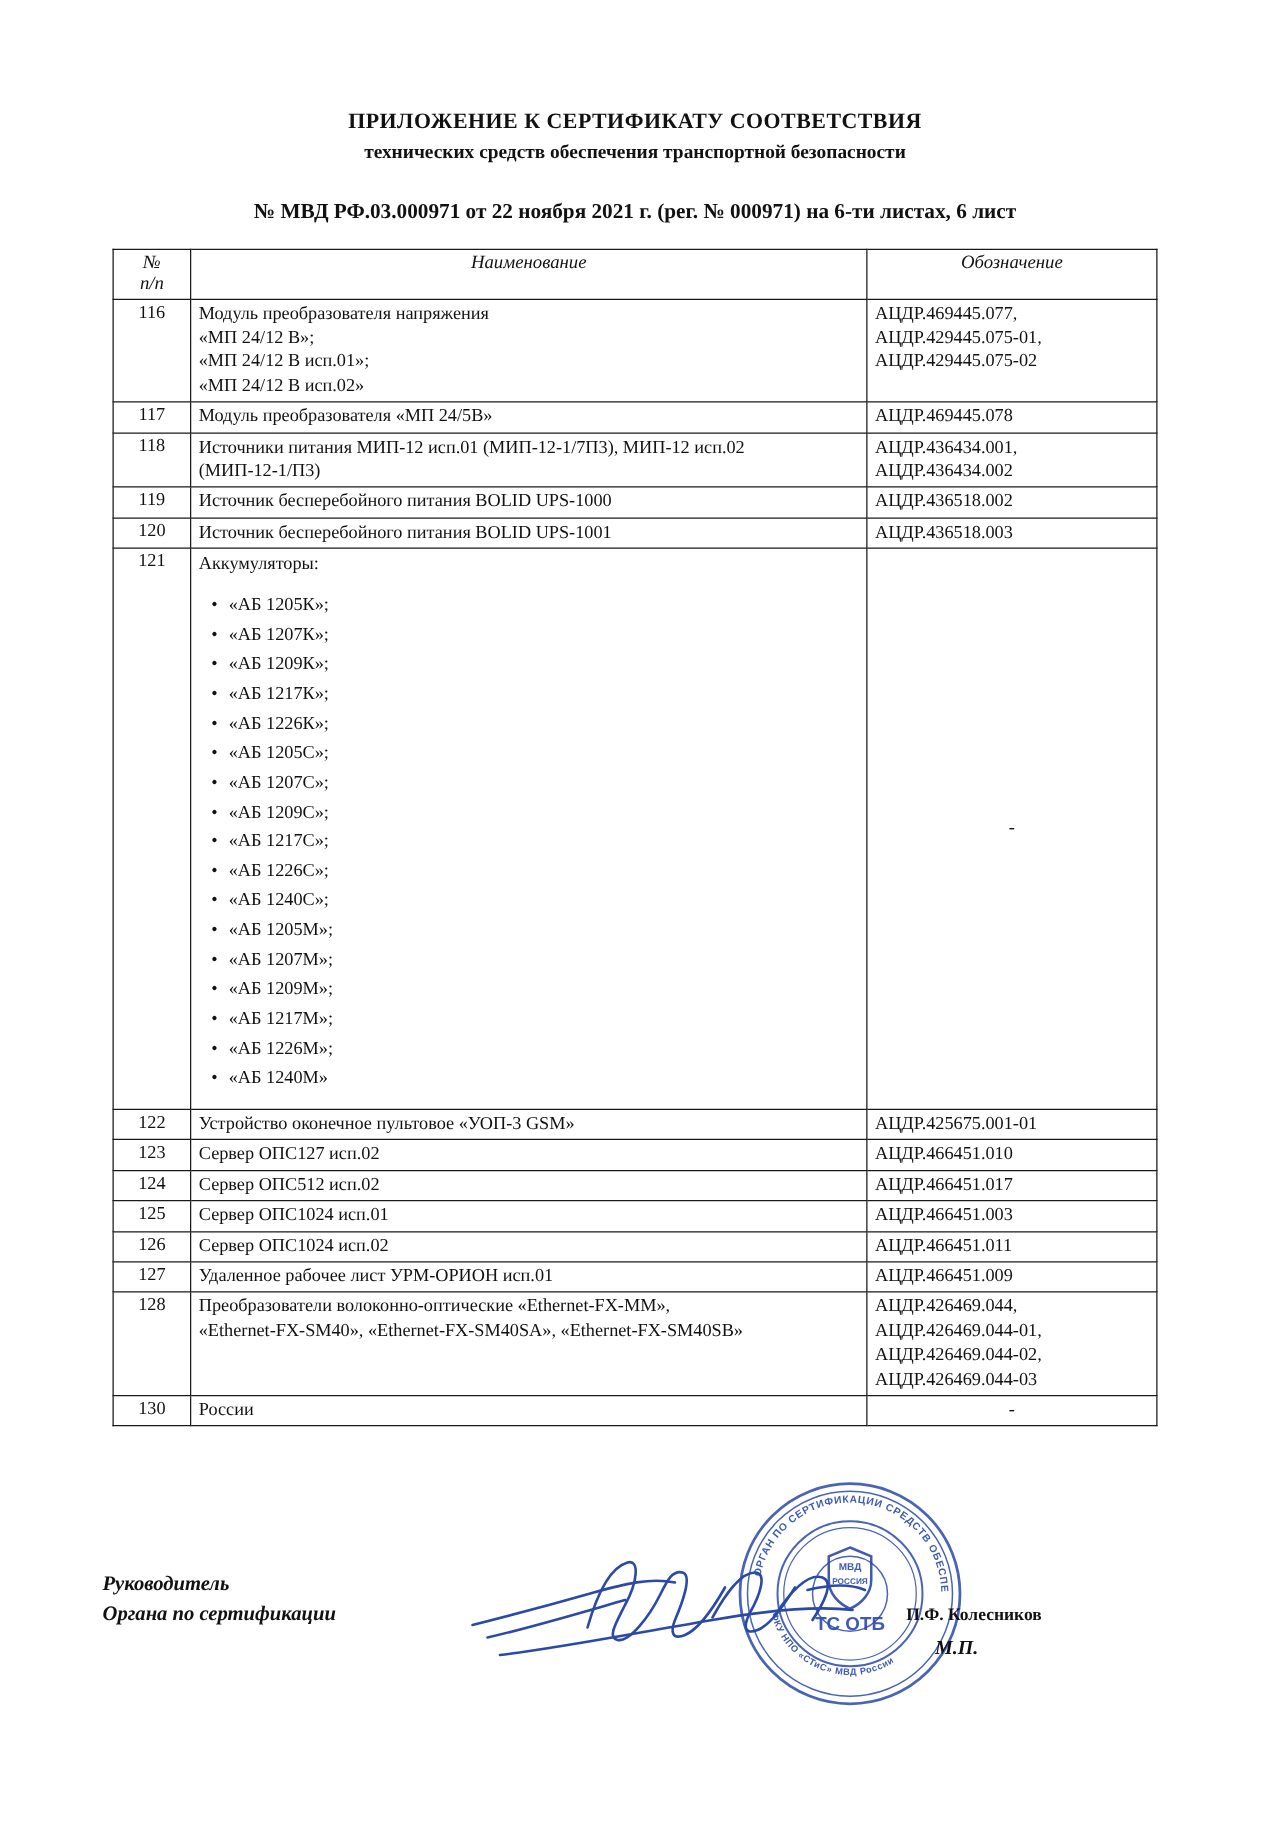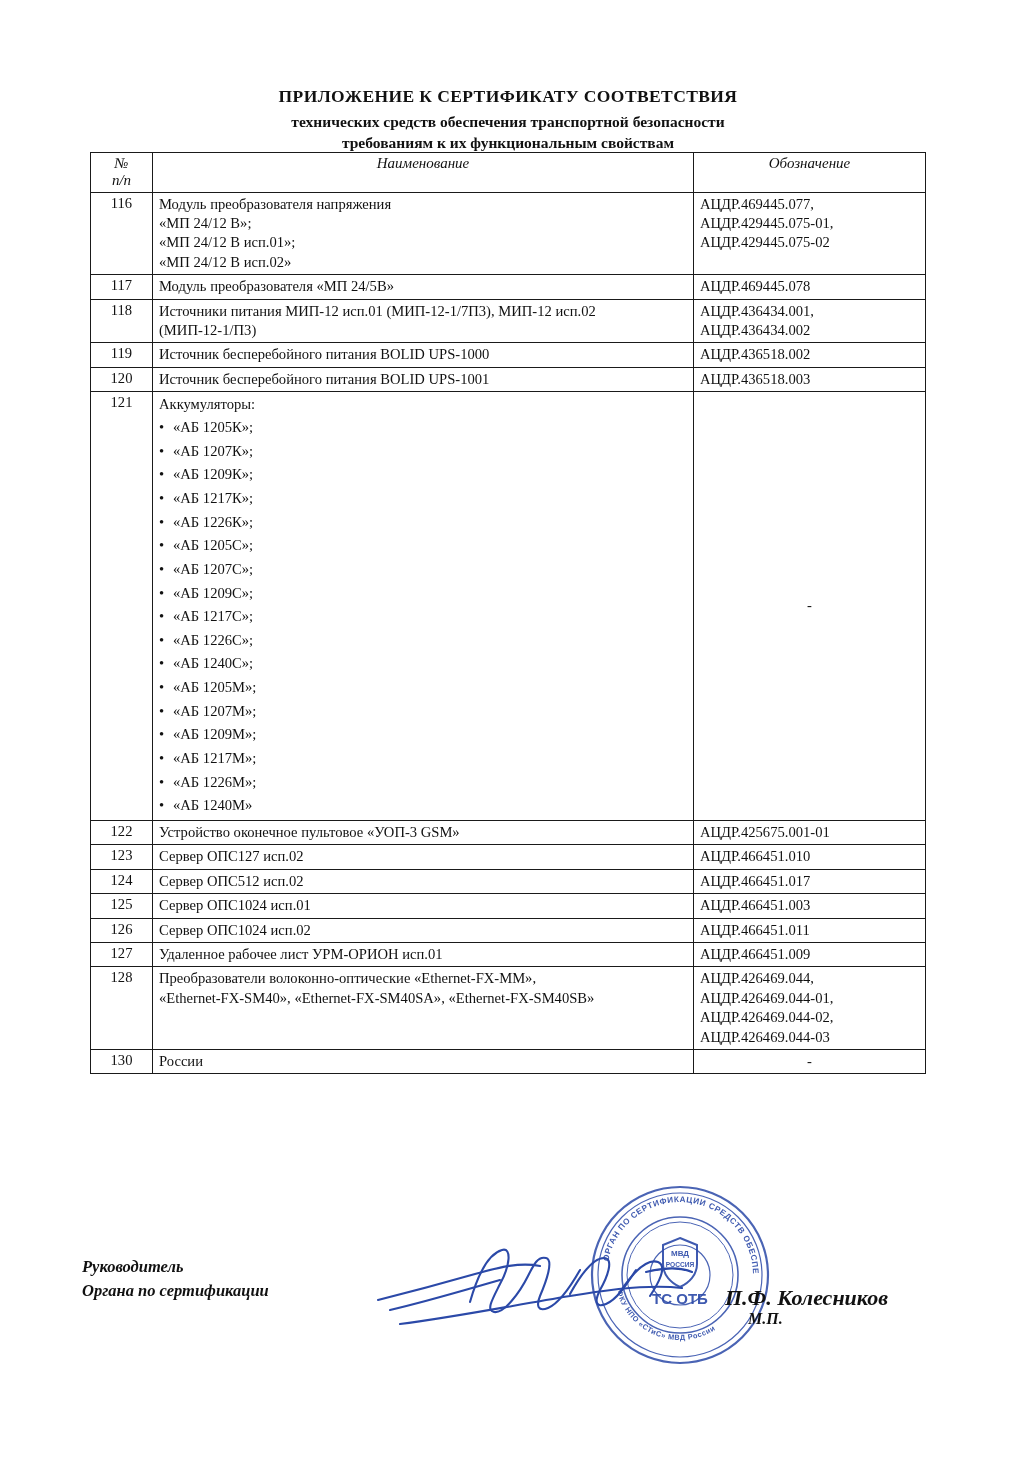--- a/index.html
+++ b/index.html
@@ -83,21 +83,21 @@
   }
   td.desig.center {
     text-align: center;
     vertical-align: middle;
   }
   td.name {
     line-height: 1.33;
     white-space: pre-line;
   }
   .batt-list {
-    margin: 0;
+    margin: 10px;
     padding: 0;
     list-style: none;
   }
   .batt-list li {
     line-height: 1.62;
   }
   .batt-list li .bullet {
     display: inline-block;
     width: 14px;
   }
@@ -112,23 +112,22 @@
     top: 1255px;
     font-style: italic;
     font-weight: bold;
     font-size: 16.5px;
     line-height: 1.45;
   }
   .signame {
     position: absolute;
     left: 725px;
     top: 1285px;
-    font-style: italic;
-    font-weight: bold;
-    font-size: 22px;
+    font-weight: bold;
+    font-size: 14px;
   }
   .mp {
     position: absolute;
     left: 712px;
     top: 1310px;
     font-style: italic;
     font-weight: bold;
     font-size: 16px;
     margin-left: 36px;
   }
@@ -153,23 +152,23 @@
   }
 </style>
 </head>
 <body>
 
 <div class="page">
 
   <div class="header">
     <div class="line1">ПРИЛОЖЕНИЕ К СЕРТИФИКАТУ СООТВЕТСТВИЯ</div>
     <div class="line2">технических средств обеспечения транспортной безопасности</div>
-    <div class="line3">требованиям к их функциональным свойствам</div>
   </div>
 
+  <div class="cert-line">№ МВД РФ.03.000971 от 22 ноября 2021 г. (рег. № 000971) на 6-ти листах, 6 лист</div>
 
   <table class="maintable">
     <colgroup>
       <col class="c-num">
       <col class="c-name">
       <col class="c-desig">
     </colgroup>
     <thead>
       <tr>
         <th>

